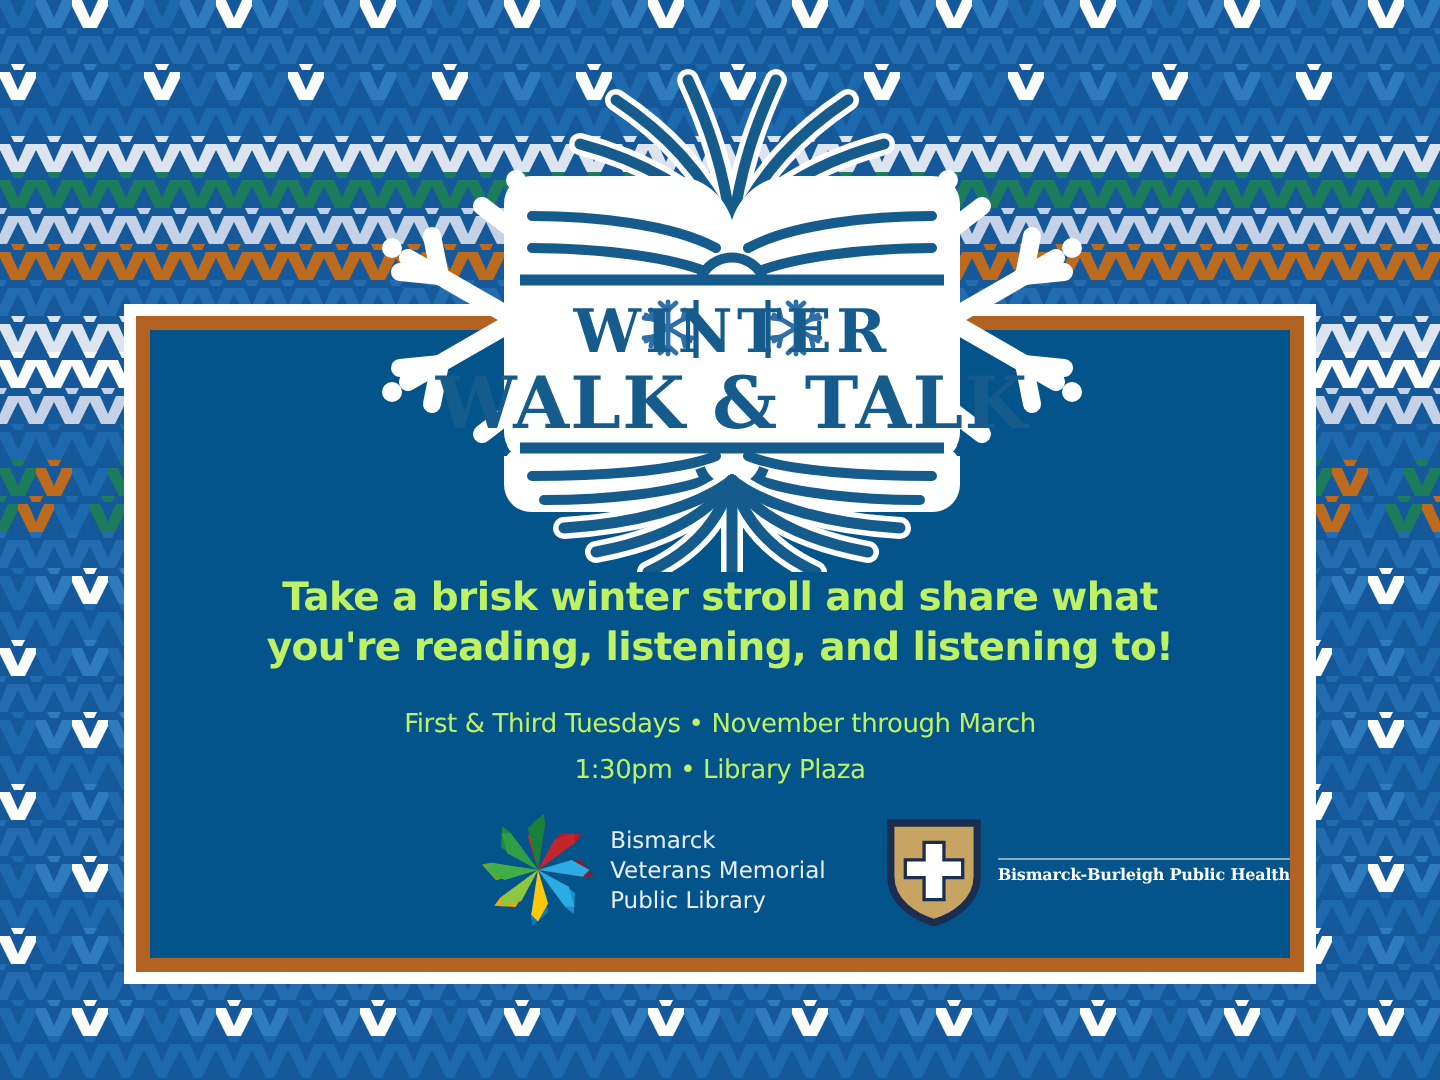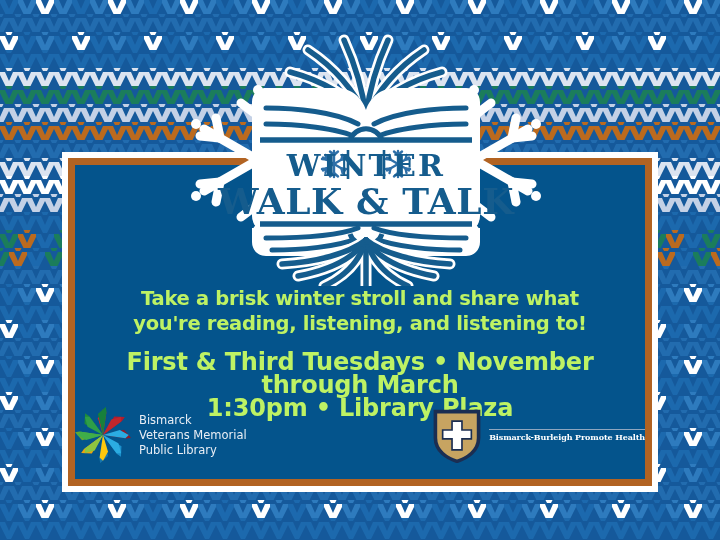--- a/index.html
+++ b/index.html
@@ -47,33 +47,33 @@
   }
   .headline{
     font-family:"DejaVu Sans", sans-serif;
     font-weight:bold;
     font-size:19.5px;
     line-height:25px;
     letter-spacing:-0.3px;
   }
   .subline{
     font-family:"DejaVu Sans", sans-serif;
-    font-weight:bold;
-    font-size:24px;
+    font-weight:normal;
+    font-size:13px;
     line-height:23px;
     letter-spacing:-0.2px;
     margin-top:15px;
   }
 
   
   #logo-row{
     position:absolute;
     left:0; right:0; top:242px;
     display:flex;
-    justify-content:space-between;
+    justify-content:flex-end;
     align-items:center;
     gap:30px;
   }
   .logo-unit{ display:flex; align-items:center; gap:8px; }
 
   #lib-mark{ width:56px; height:56px; flex:0 0 56px; }
   #lib-words{
     color:#E9EEF5;
     font-family:"DejaVu Sans", sans-serif;
     font-size:11.5px;
@@ -326,21 +326,21 @@
 
         <div class="logo-unit">
           <div id="ph-shield">
             <svg viewBox="0 0 80 92" aria-hidden="true">
               <path d="M4 6 H76 V50 C76 72 56 84 40 89 C24 84 4 72 4 50 Z" fill="#C7A461" stroke="#1B2E52" stroke-width="6"></path>
               <path d="M31 22 H49 V38 H66 V54 H49 V74 H31 V54 H14 V38 H31 Z" fill="#FFFFFF" stroke="#1B2E52" stroke-width="3" transform="translate(0,-2) scale(0.92) translate(3.5,4)"></path>
             </svg>
           </div>
           <div id="ph-words">
             <div id="ph-rule"></div>
-            <div id="ph-org">Bismarck-Burleigh Promote Health</div>
+            <div id="ph-org">Bismarck-Burleigh Public Health</div>
           </div>
         </div>
 
       </div>
     </div>
   </div>
 </div>
 
 <div id="emblem">
   <svg viewBox="0 0 360 258" aria-hidden="true">

